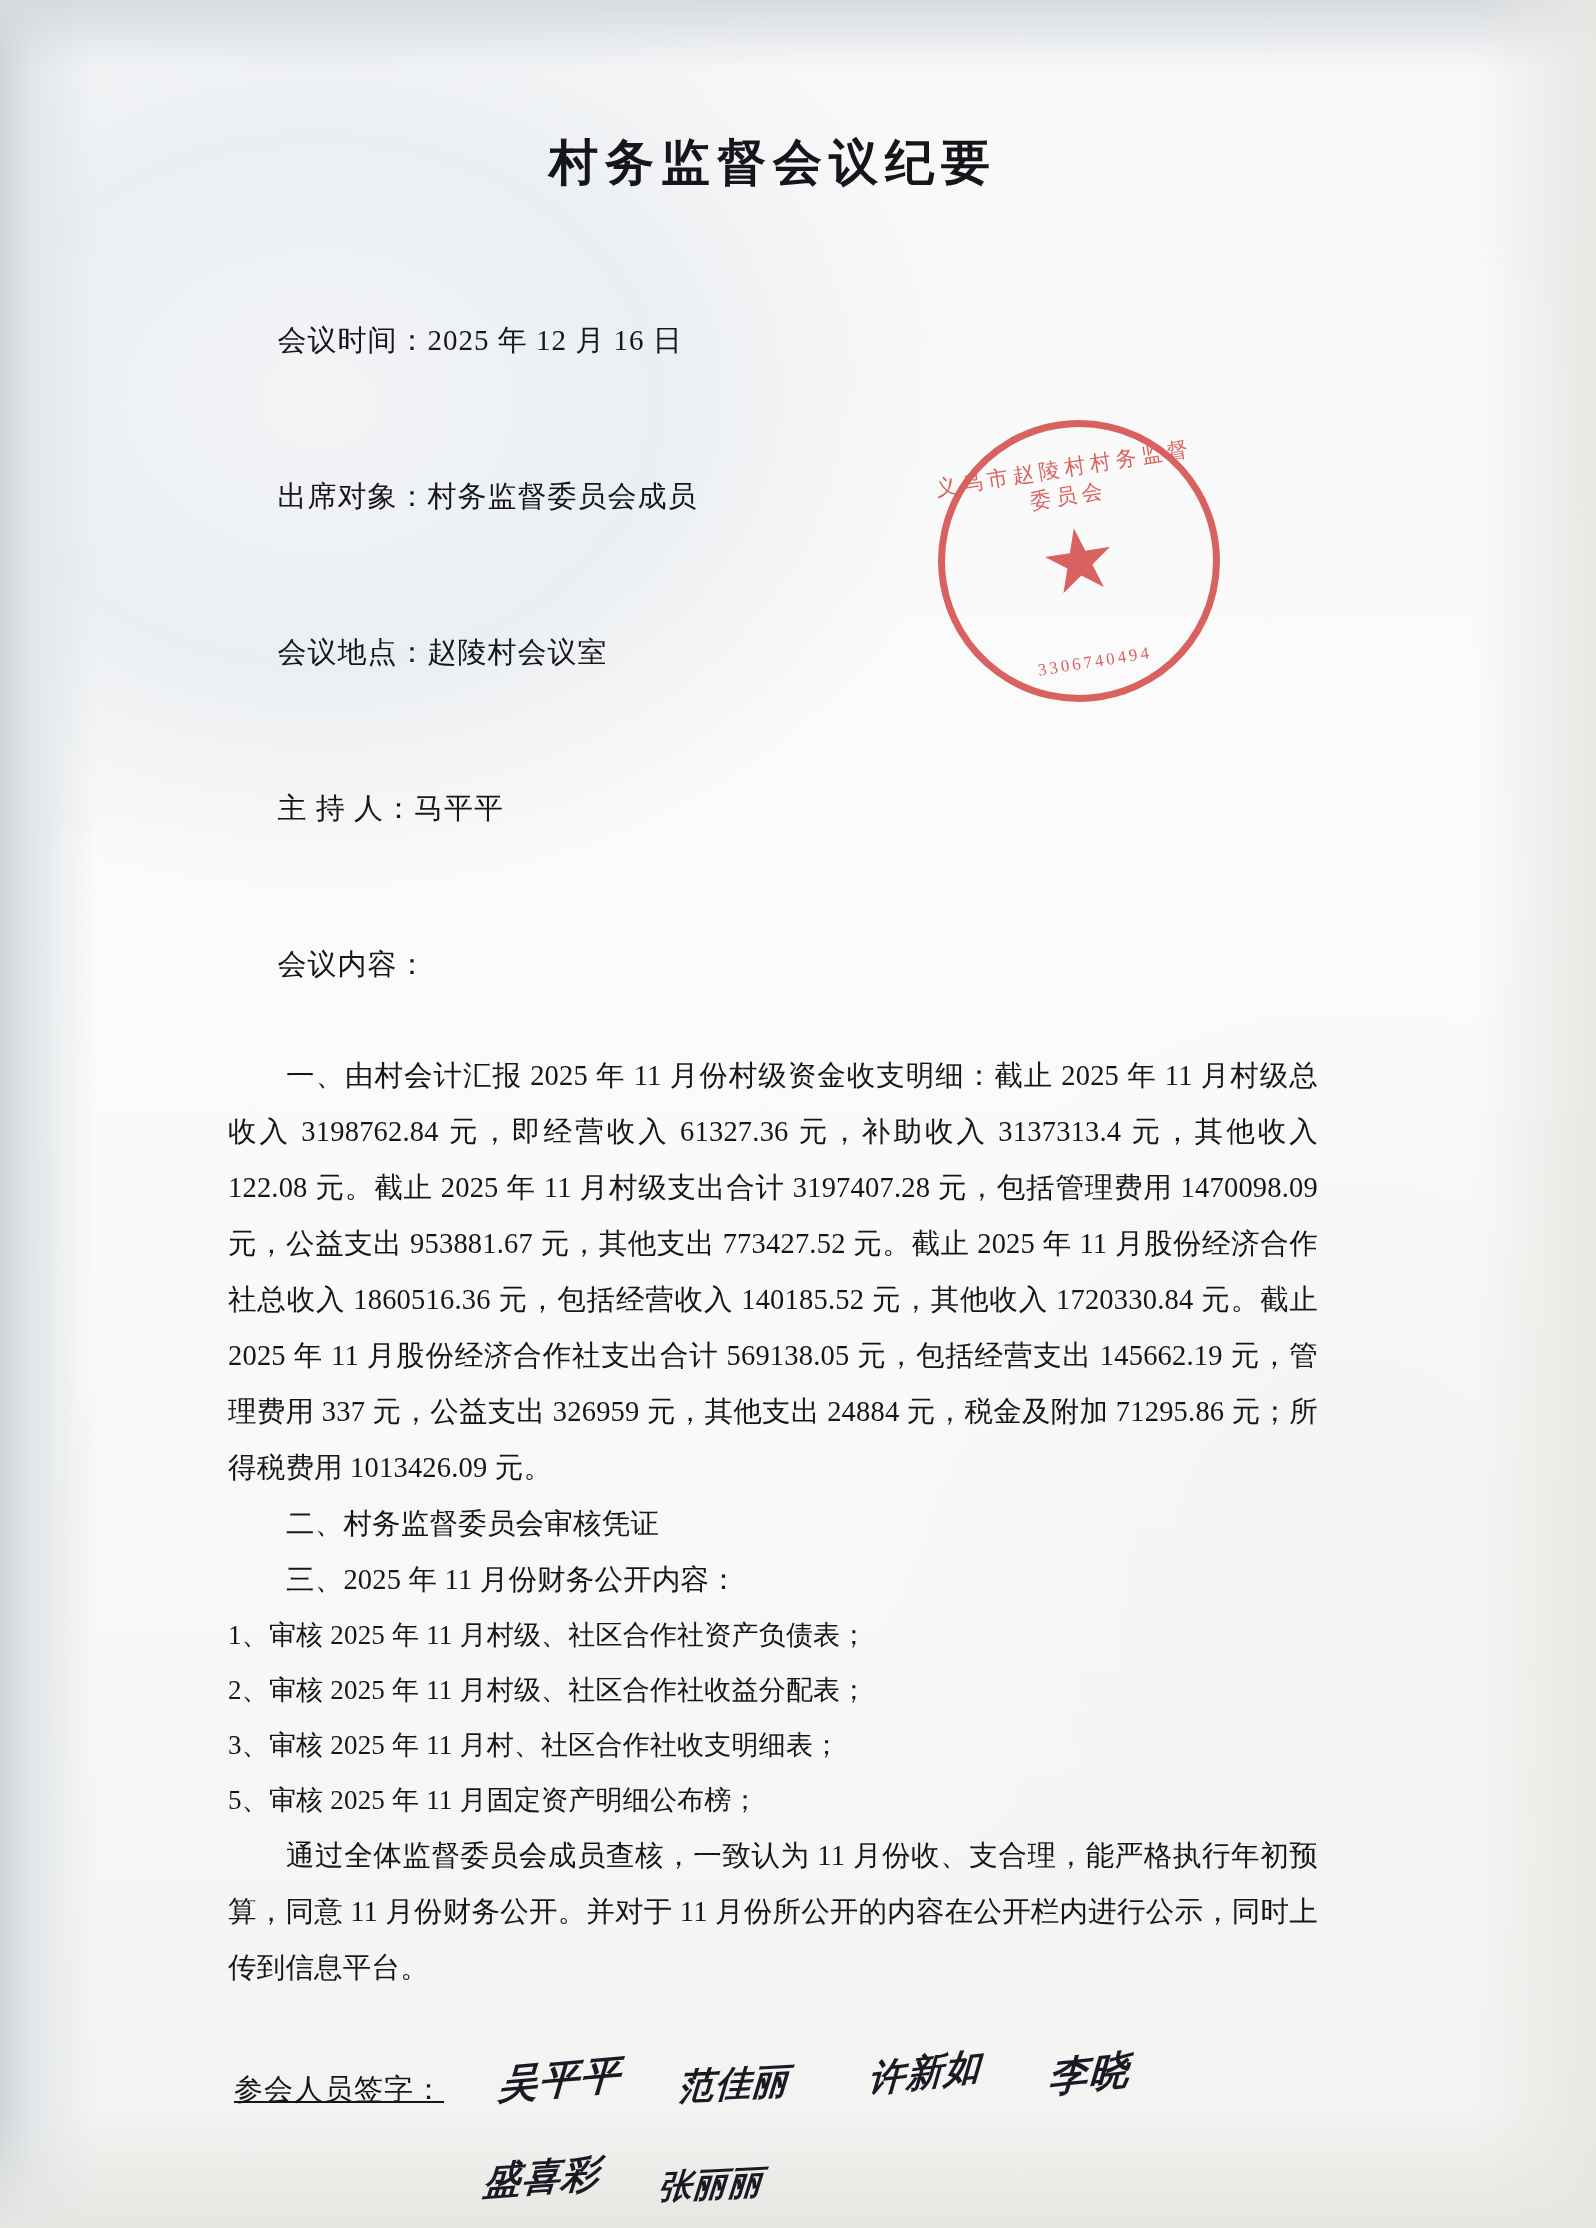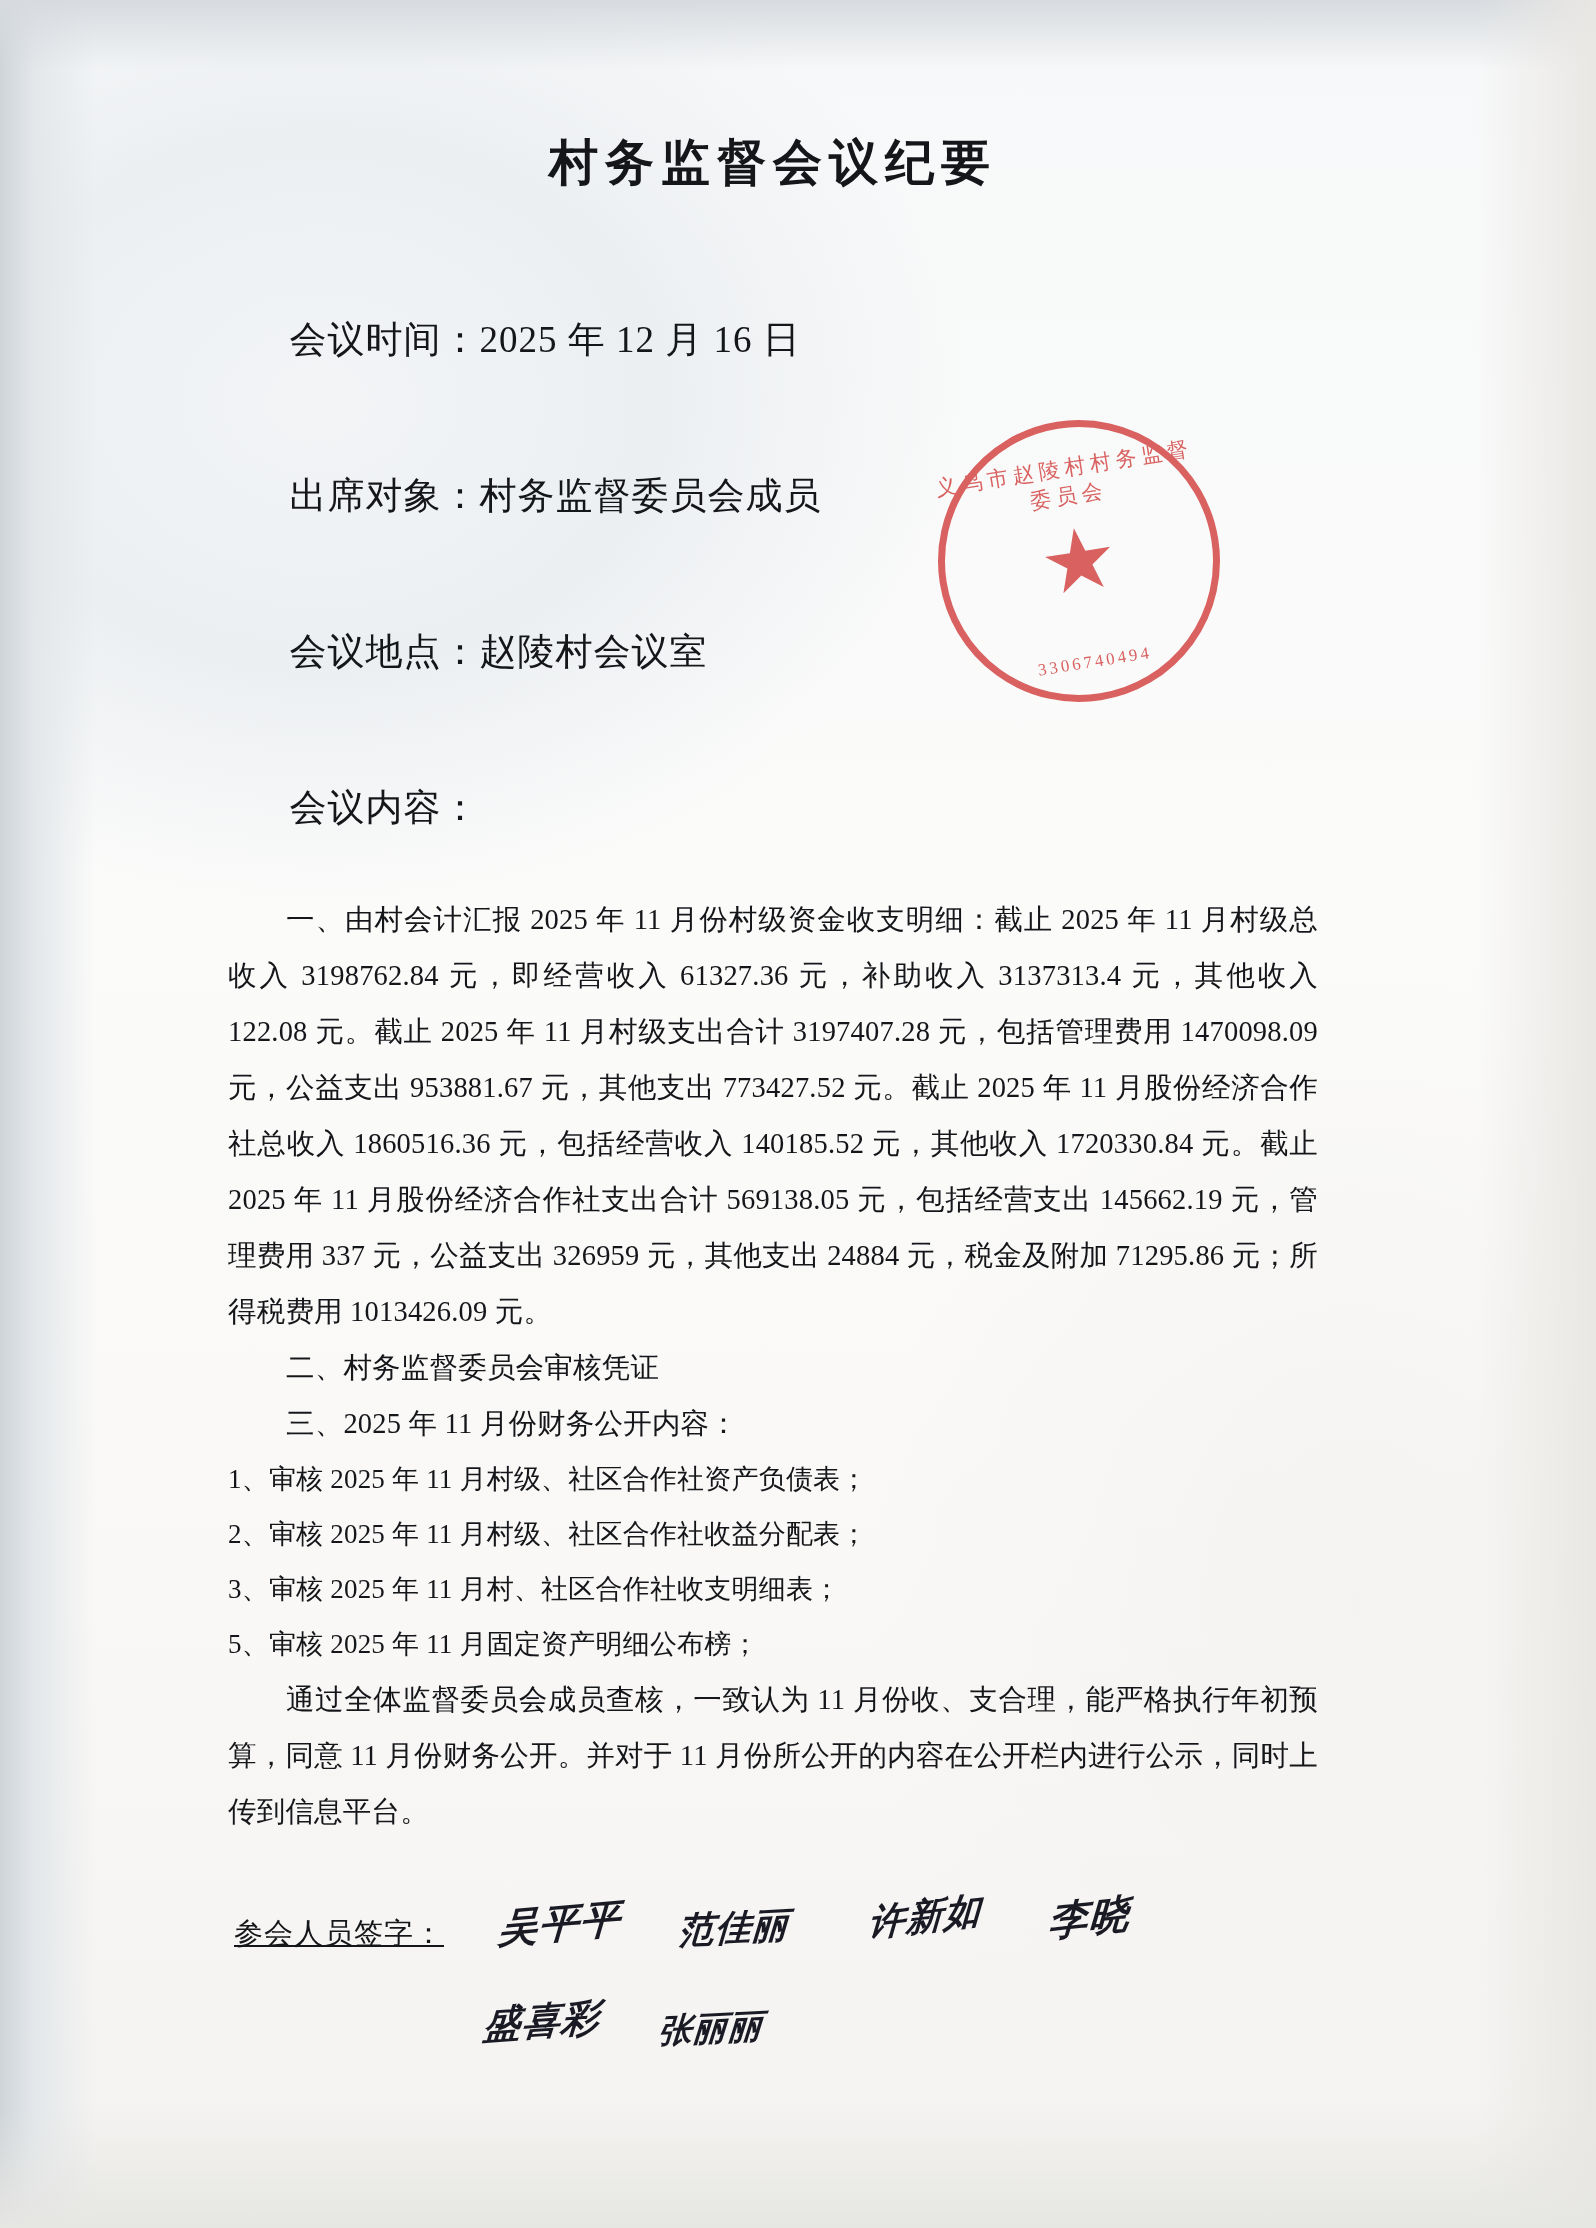--- a/index.html
+++ b/index.html
@@ -55,21 +55,21 @@
     text-align: center;
     font-size: 49px;
     font-weight: bold;
     letter-spacing: 7px;
     color: #15161a;
     margin: 0 0 66px 0;
     font-family: Liberation Sans, sans-serif;
   }
 
   .meta-line {
-    font-size: 37px;
+    font-size: 29px;
     line-height: 52px;
     color: #15161a;
     letter-spacing: 1px;
     white-space: pre;
   }
 
   .para {
     font-size: 28.5px;
     line-height: 56px;
     color: #15161a;
@@ -179,20 +179,23 @@
     <div class="meta-line">
       <span>会议时间：</span><span>2025 年 12 月 16 日</span>
     </div>
     <div class="meta-line">
       <span>出席对象：</span><span>村务监督委员会成员</span>
     </div>
     <div class="meta-line">
       <span>会议地点：</span><span>赵陵村会议室</span>
     </div>
     <div class="meta-line">
+      <span>主 持 人：</span><span>马平平</span>
+    </div>
+    <div class="meta-line">
       <span>会议内容：</span>
     </div>
 
     <div class="block-gap"></div>
 
     <p class="para indent">一、由村会计汇报 2025 年 11 月份村级资金收支明细：截止 2025 年 11 月村级总收入 3198762.84 元，即经营收入 61327.36 元，补助收入 3137313.4 元，其他收入 122.08 元。截止 2025 年 11 月村级支出合计 3197407.28 元，包括管理费用 1470098.09 元，公益支出 953881.67 元，其他支出 773427.52 元。截止 2025 年 11 月股份经济合作社总收入 1860516.36 元，包括经营收入 140185.52 元，其他收入 1720330.84 元。截止 2025 年 11 月股份经济合作社支出合计 569138.05 元，包括经营支出 145662.19 元，管理费用 337 元，公益支出 326959 元，其他支出 24884 元，税金及附加 71295.86 元；所得税费用 1013426.09 元。</p>
 
     <p class="para indent">二、村务监督委员会审核凭证</p>
 
     <p class="para indent">三、2025 年 11 月份财务公开内容：</p>

